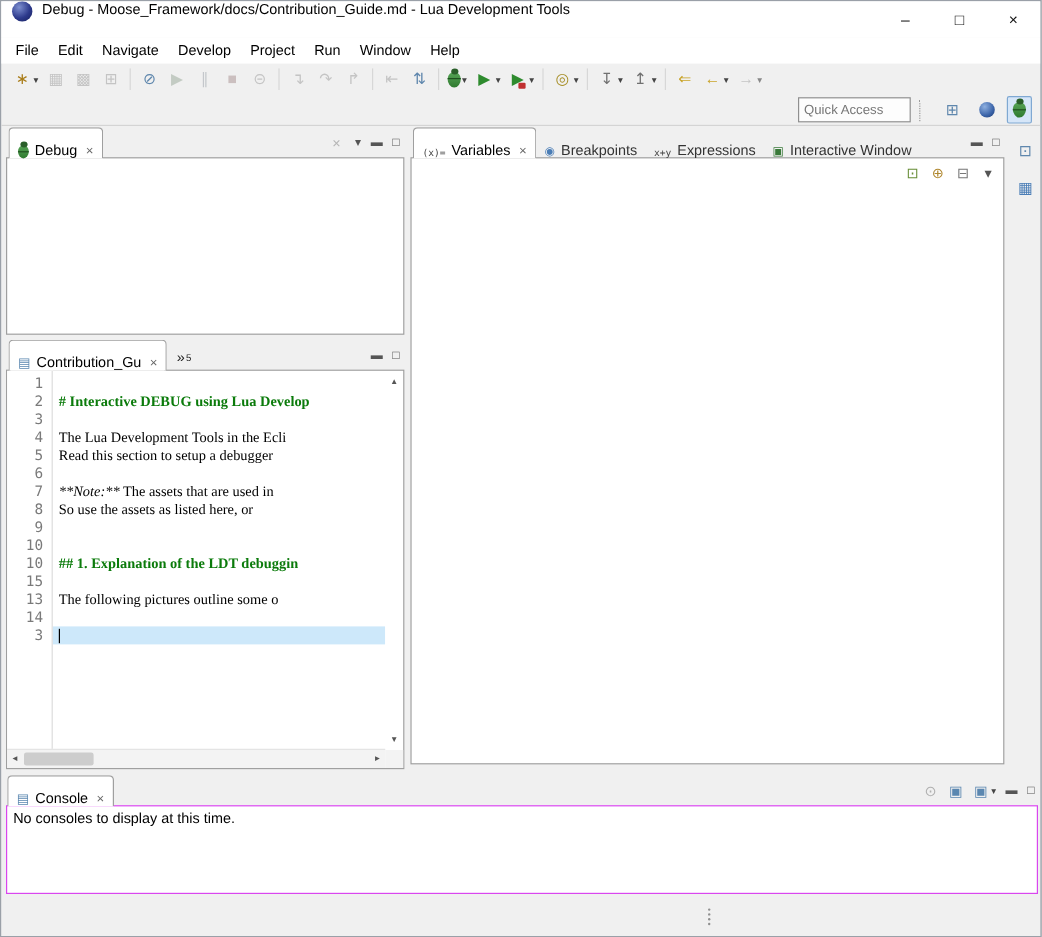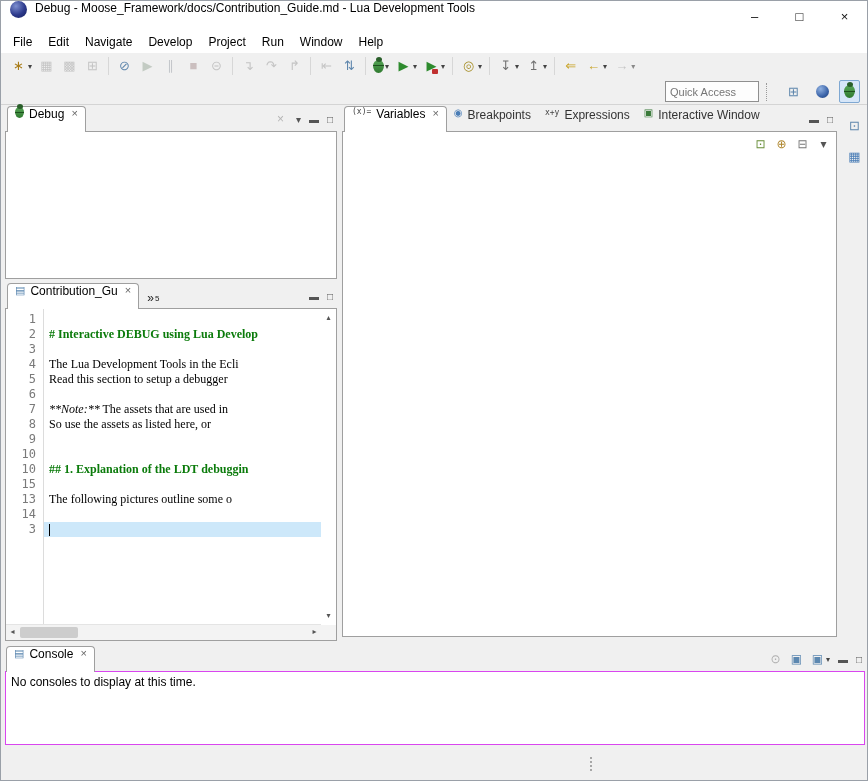--- a/index.html
+++ b/index.html
@@ -52,21 +52,21 @@
   .bug-shape::before{content:"";position:absolute;left:50%;top:-3px;transform:translateX(-50%);
              width:6px;height:5px;border-radius:50%;background:#2a5f2a}
   .bug-shape::after{content:"";position:absolute;left:0;right:0;top:45%;height:1px;background:#1e511e}
   .bug-shape.sm{width:9px;height:11px}
   .txt-ico{font-family:"DejaVu Sans Mono",monospace;font-size:8px;color:#444;white-space:nowrap}
 
   
   .panel{position:absolute}
   .tabbar{height:25px;position:relative;z-index:2;display:flex;align-items:flex-end;padding-left:2px}
   .tabs-host{display:flex;align-items:flex-end;height:100%}
-  .tab{display:flex;align-items:flex-start;gap:5px;padding:0 7px;height:25px;
+  .tab{display:flex;align-items:flex-end;gap:5px;padding:0 7px;height:25px;
        border:1px solid #9f9f9f;border-bottom:0;border-radius:4px 4px 0 0;background:#fff;
        position:relative;z-index:3;white-space:nowrap}
   .tab.inactive{border:0;background:transparent;height:24px;z-index:1;color:#333}
   .tab-label{font-size:12px}
   .tab-close{font-size:11px;color:#666;margin-left:2px}
   .tab-ico{font-size:10px;line-height:10px}
   .file-ico{font-size:11px;color:#5b87b0}
   .tab-tools{position:absolute;right:4px;top:0;height:24px;display:flex;align-items:center;gap:8px;z-index:4}
   .tool-ico{font-size:10px;color:#555}
   .gen-icons{display:flex;align-items:center;gap:6px}

